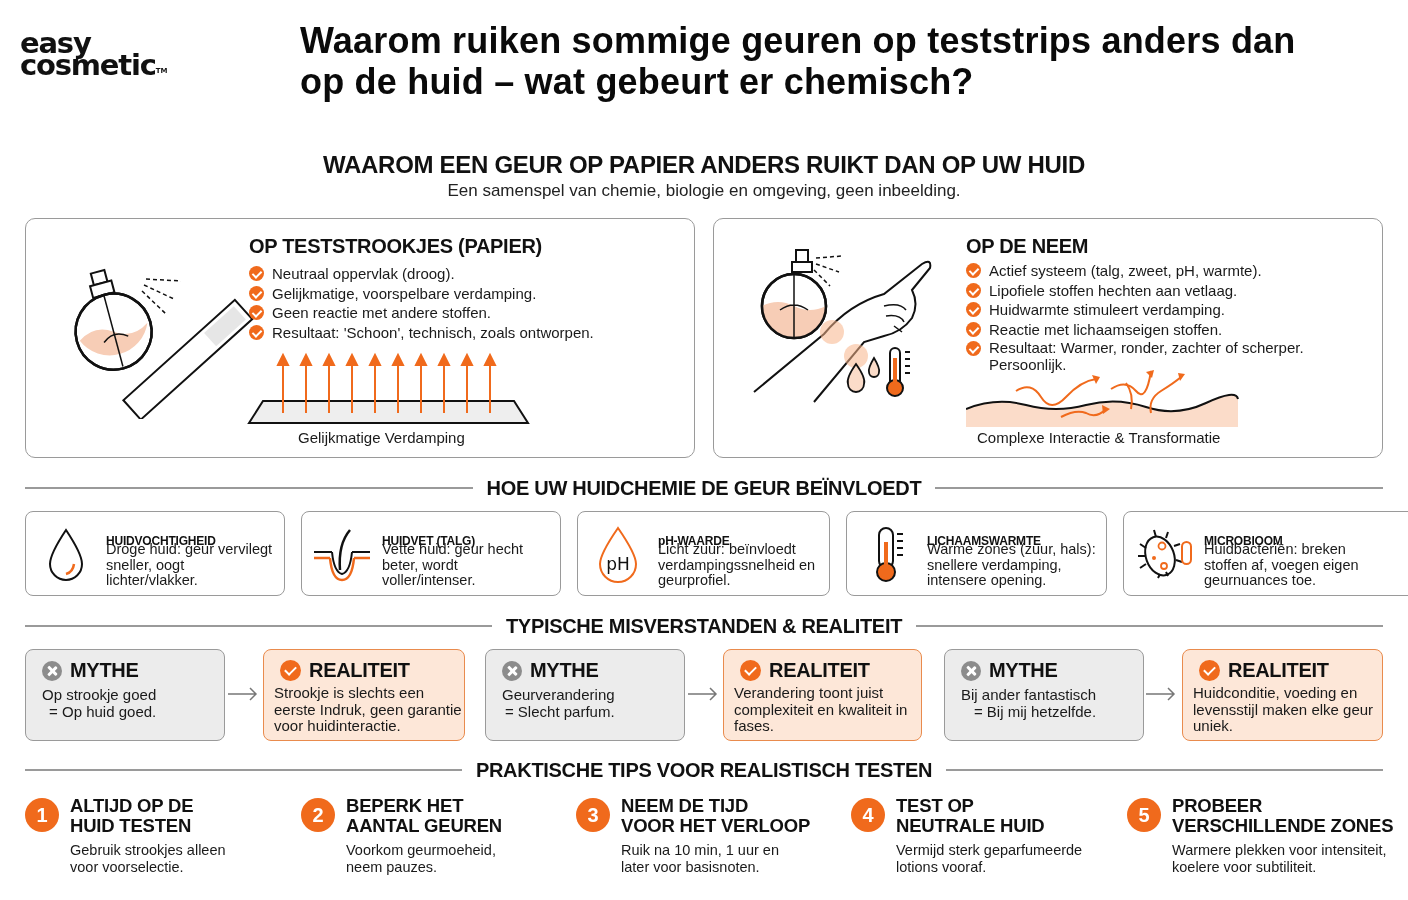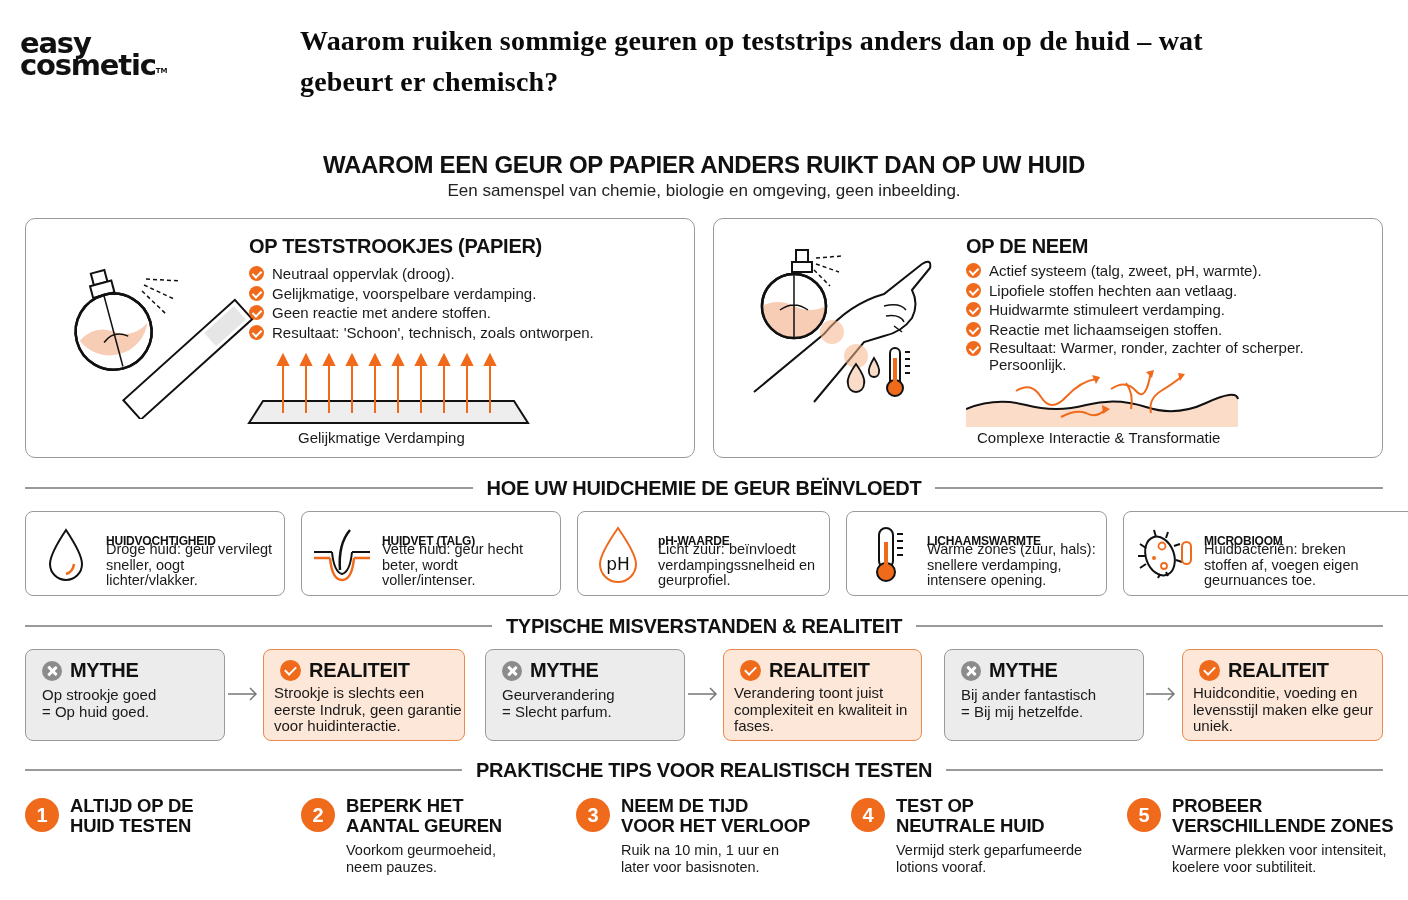--- a/index.html
+++ b/index.html
@@ -4,21 +4,21 @@
 <style>
   * { box-sizing: border-box; margin: 0; padding: 0; }
   html, body { width: 1408px; height: 900px; background: #ffffff; overflow: hidden; }
   body { font-family: "Liberation Sans", "DejaVu Sans", sans-serif; color: #111; position: relative; }
 
   .logo { position: absolute; left: 20px; top: 16px; line-height: 22px; font-weight: 900; font-size: 29px; letter-spacing: -1.2px; color: #111; font-family: "DejaVu Sans", sans-serif; }
   .logo .l1 { display: block; margin-top: 16px; }
   .logo .l2 { display: block; }
   .logo sup { font-size: 7px; letter-spacing: 0; vertical-align: top; position: relative; top: 6px; font-weight: 700; }
 
-  .page-title { position: absolute; left: 300px; top: 20px; width: 1000px; font-family: Liberation Serif, serif; font-weight: 700; font-size: 28px; line-height: 41px; color: #0a0a0a; letter-spacing: 0.2px; }
+  .page-title { position: absolute; left: 300px; top: 20px; width: 1000px; font-family: Liberation Sans, sans-serif; font-weight: 700; font-size: 36px; line-height: 41px; color: #0a0a0a; letter-spacing: 0.2px; }
 
   .info-title { position: absolute; left: 0; width: 1408px; top: 151px; text-align: center; font-weight: 700; font-size: 24px; letter-spacing: -0.3px; }
   .info-sub { position: absolute; left: 0; width: 1408px; top: 181px; text-align: center; font-size: 17px; color: #222; }
 
   .panel { position: absolute; top: 218px; height: 240px; border: 1.5px solid #9a9a9a; border-radius: 10px; background: #fff; }
   .panel.left { left: 25px; width: 670px; padding-left: 48px; }
   .panel.right { left: 713px; width: 670px; }
   .panel h3 { position: absolute; font-size: 20px; font-weight: 700; letter-spacing: -0.3px; }
   .panel ul { position: absolute; list-style: none; }
   .panel li { font-size: 15px; line-height: 19.5px; display: flex; align-items: flex-start; color: #1a1a1a; }
@@ -30,21 +30,21 @@
   .section-head { position: absolute; left: 25px; width: 1358px; height: 24px; display: flex; align-items: center; }
   .section-head .rule { flex: 1; height: 1.5px; background: #9a9a9a; }
   .section-head .txt { padding: 0 14px; font-weight: 700; font-size: 20px; letter-spacing: -0.3px; white-space: nowrap; }
 
   .factor { position: absolute; top: 511px; height: 85px; border: 1.5px solid #9a9a9a; border-radius: 8px; background: #fff; }
   .factor .ic { position: absolute; left: 10px; top: 12px; width: 60px; height: 60px; }
   .factor h4 { position: absolute; left: 80px; top: 22px; font-size: 12px; font-weight: 700; letter-spacing: -0.2px; }
   .factor p { position: absolute; left: 80px; top: 30px; font-size: 14.5px; line-height: 15.5px; color: #1a1a1a; }
 
   .myth { position: absolute; top: 649px; height: 92px; border-radius: 8px; }
-  .myth.m { background: #ececec; border: 1.5px solid #9a9a9a; width: 200px; }
+  .myth.m { background: #ececec; border: 1.5px solid #9a9a9a; width: 200px; text-align: right; }
   .myth.r { background: #fde7d8; border: 1.5px solid #e98b4d; width: 202px; }
   .myth .hd { position: absolute; left: 16px; top: 9px; display: flex; align-items: center; font-size: 20px; font-weight: 700; letter-spacing: -0.3px; }
   .xcirc { width: 20px; height: 20px; border-radius: 50%; background: #8c8c8c; margin-right: 8px; position: relative; }
   .xcirc::before, .xcirc::after { content: ""; position: absolute; left: 9px; top: 4px; width: 2.5px; height: 12px; background: #fff; border-radius: 1px; }
   .xcirc::before { transform: rotate(45deg); }
   .xcirc::after { transform: rotate(-45deg); }
   .ccirc { width: 21px; height: 21px; border-radius: 50%; background: #f06a1c; margin-right: 8px; position: relative; }
   .ccirc::after { content: ""; position: absolute; left: 7px; top: 3.5px; width: 5px; height: 9px; border: solid #fff; border-width: 0 2.5px 2.5px 0; transform: rotate(45deg); }
   .myth p { position: absolute; left: 16px; top: 37px; font-size: 15px; line-height: 16.5px; color: #1a1a1a; }
   .arrow { position: absolute; top: 686px; width: 34px; height: 16px; }
@@ -333,20 +333,21 @@
 <div class="section-head" style="top:758px">
   <span class="rule"></span>
   <span class="txt">PRAKTISCHE TIPS VOOR REALISTISCH TESTEN</span>
   <span class="rule"></span>
 </div>
 
 <div class="tip" style="left:25px">
   <div class="num">1</div>
   <h5 style="white-space:pre-line">ALTIJD OP DE
 HUID TESTEN</h5>
+  <p style="width:175px">Gebruik strookjes alleen voor voorselectie.</p>
 </div>
 <div class="tip" style="left:301px">
   <div class="num">2</div>
   <h5 style="white-space:pre-line">BEPERK HET
 AANTAL GEUREN</h5>
   <p style="width:175px">Voorkom geurmoeheid, neem pauzes.</p>
 </div>
 <div class="tip" style="left:576px">
   <div class="num">3</div>
   <h5 style="white-space:pre-line">NEEM DE TIJD

